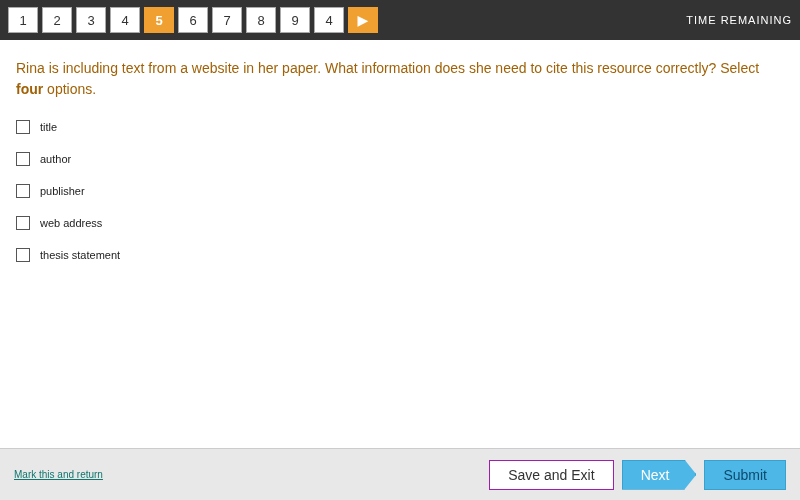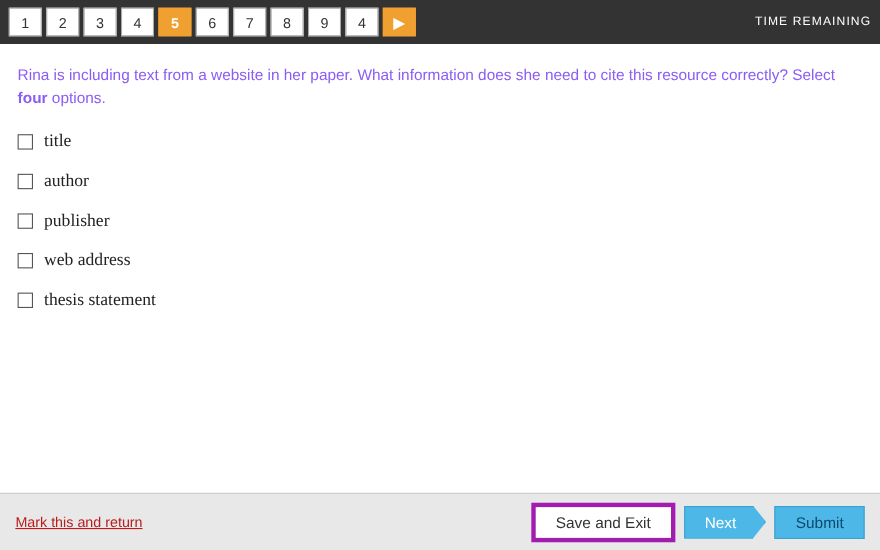--- a/index.html
+++ b/index.html
@@ -67,21 +67,21 @@
     }
 
     
     #main-content {
       flex: 1;
       padding: 18px 16px 10px 16px;
       overflow-y: auto;
     }
     #question-text {
       font-size: 14px;
-      color: #8b5cf6;
+      color: #a16207;
       line-height: 1.5;
       margin-bottom: 20px;
     }
     #question-text strong {
       font-weight: bold;
     }
     .option-row {
       display: flex;
       align-items: center;
       margin-bottom: 18px;
@@ -92,51 +92,50 @@
     .option-checkbox {
       width: 14px;
       height: 14px;
       border: 1px solid #555;
       display: inline-block;
       flex-shrink: 0;
       background: #fff;
       cursor: pointer;
     }
     .option-label {
-      font-size: 16px;
-      font-family: Liberation Serif, serif;
+      font-size: 11px;
     }
 
     
     #bottom-bar {
       background: #e8e8e8;
       border-top: 1px solid #ccc;
       height: 52px;
       display: flex;
       align-items: center;
       justify-content: space-between;
       padding: 0 14px;
       flex-shrink: 0;
     }
     #mark-return-link {
-      color: #b91c1c;
-      font-size: 13px;
+      color: #0f766e;
+      font-size: 10px;
       text-decoration: underline;
       cursor: pointer;
       background: none;
       border: none;
     }
     #bottom-right-btns {
       display: flex;
       gap: 8px;
       align-items: center;
     }
     .btn-save-exit {
       background: #fff;
-      border: 4px solid #a21caf;
+      border: 1px solid #a21caf;
       color: #333;
       font-size: 14px;
       padding: 6px 18px;
       cursor: pointer;
       font-family: Arial, sans-serif;
     }
     .btn-next {
       background: #4db8e8;
       border: 1px solid #3aa0cc;
       color: #fff;

